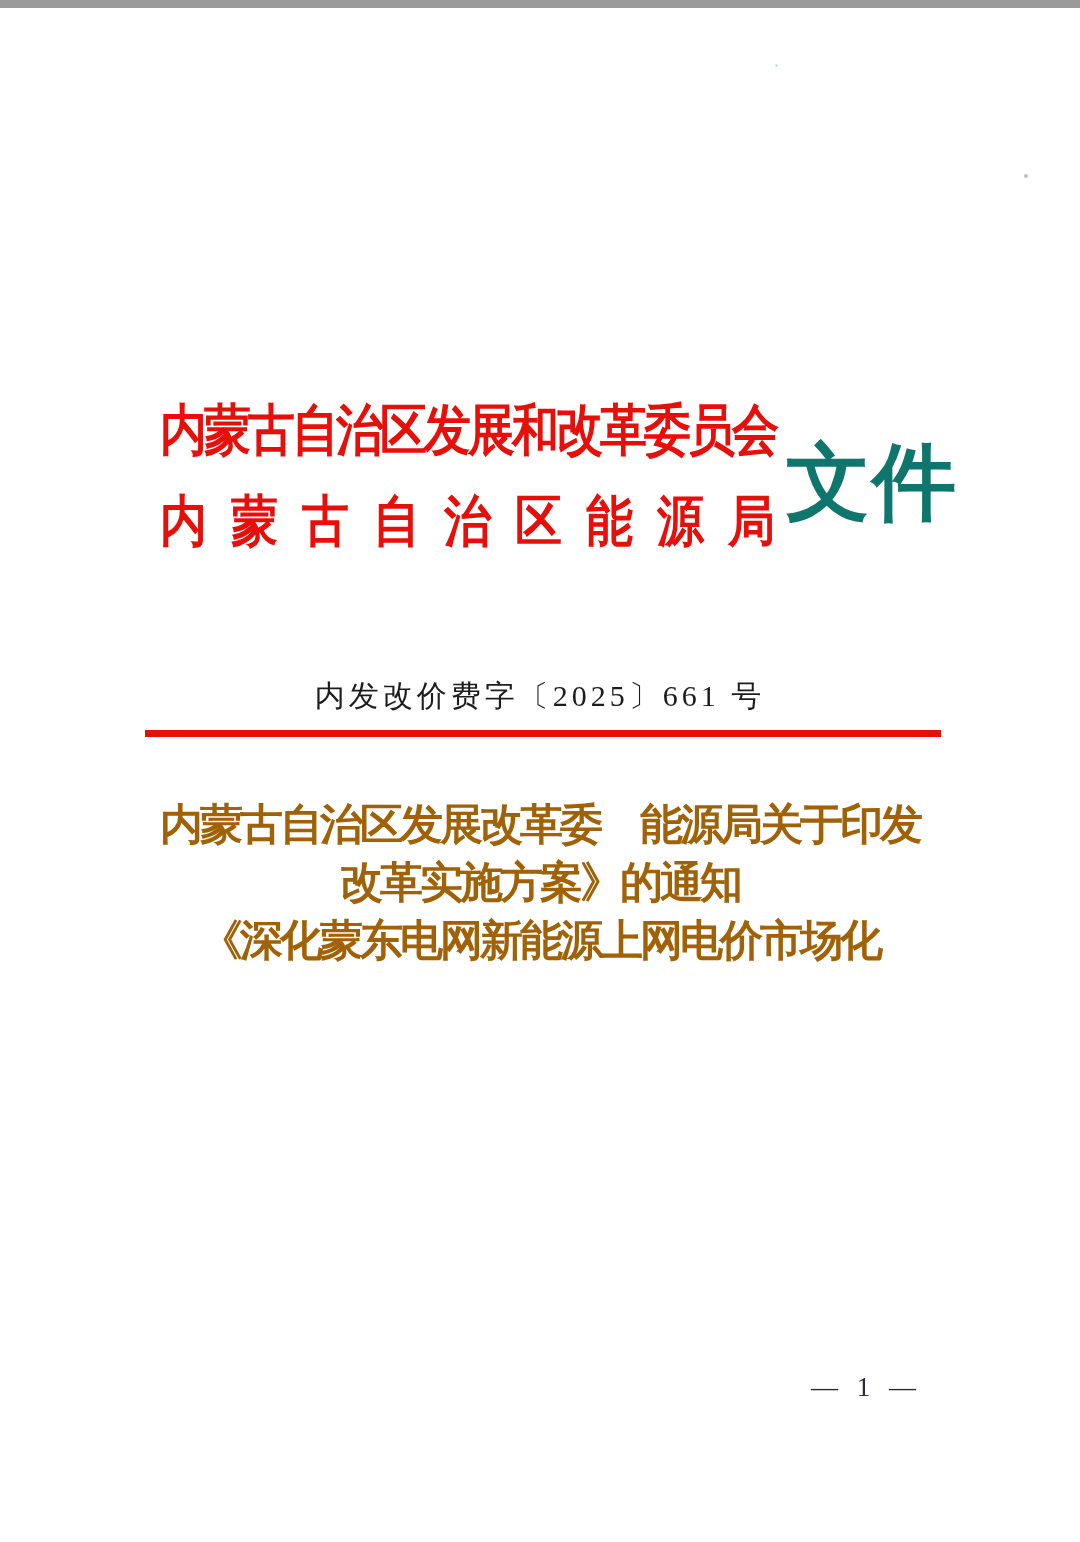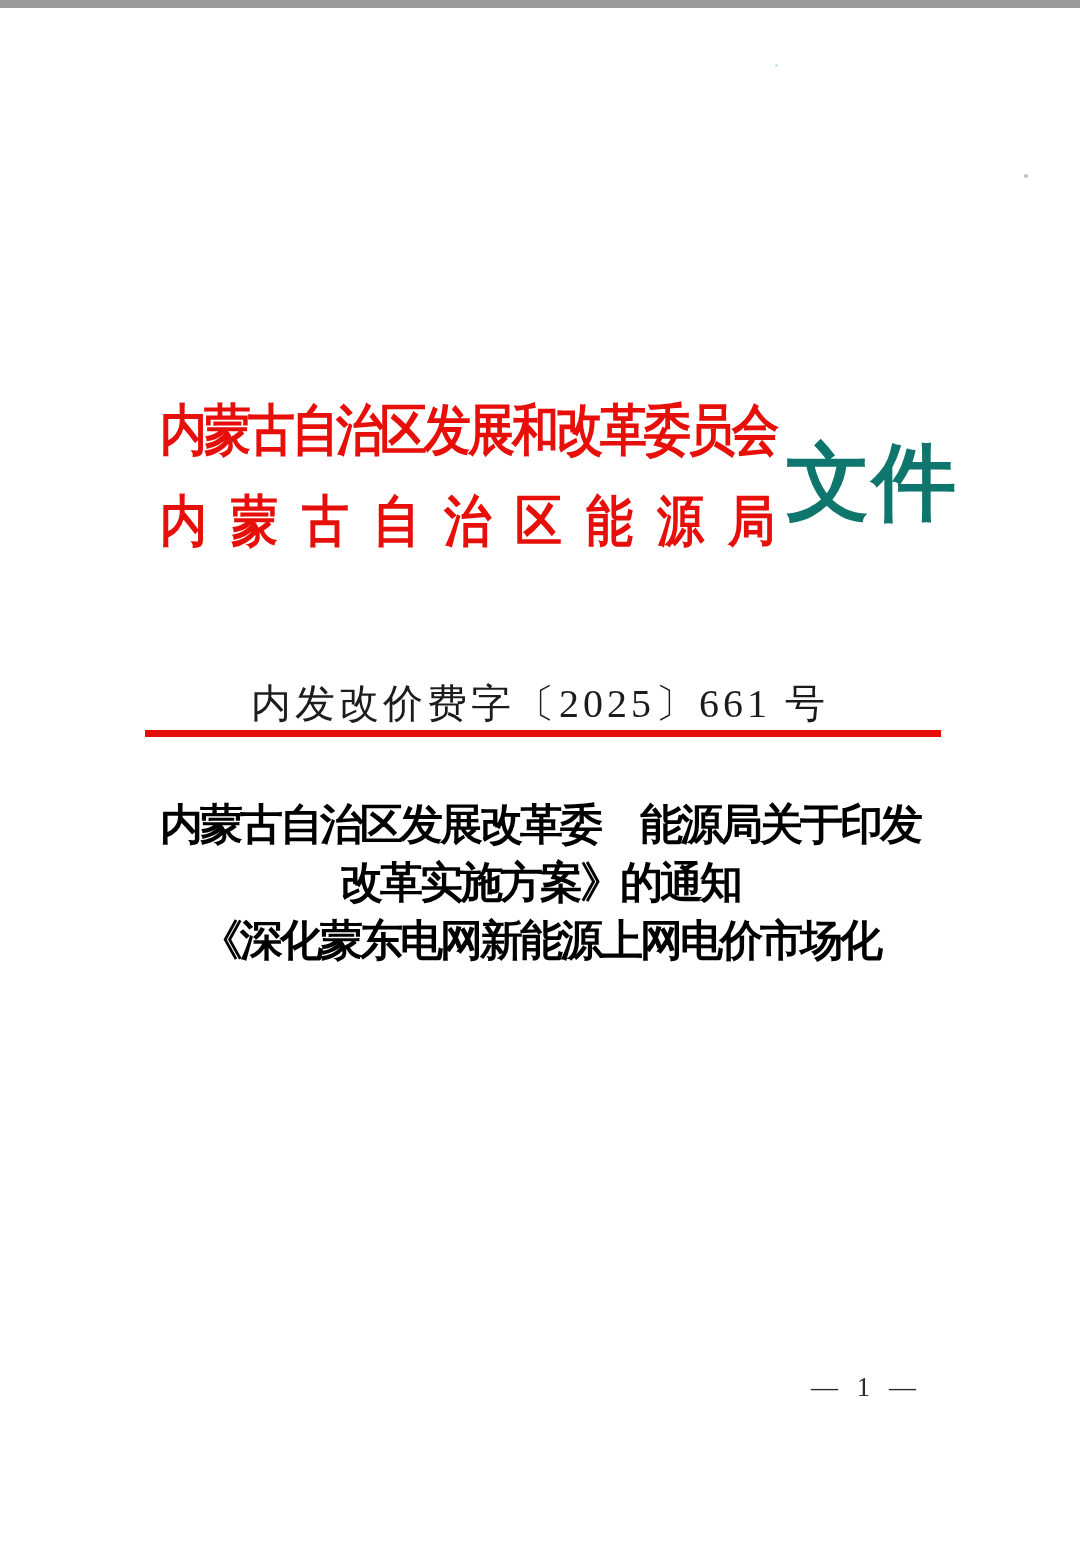--- a/index.html
+++ b/index.html
@@ -51,21 +51,21 @@
     white-space: nowrap;
     letter-spacing: 2px;
   }
   
   .doc-number {
     position: absolute;
     left: 0;
     top: 668px;
     width: 100%;
     text-align: center;
-    font-size: 40px;
+    font-size: 30px;
     letter-spacing: 4px;
     color: #1c1c1c;
   }
   
   .red-line {
     position: absolute;
     left: 145px;
     top: 722px;
     width: 796px;
     height: 7px;
@@ -75,21 +75,21 @@
   .doc-title {
     position: absolute;
     left: 0;
     top: 788px;
     width: 100%;
     text-align: center;
     font-size: 43px;
     font-weight: 700;
     letter-spacing: -3px;
     line-height: 58px;
-    color: #000000;
+    color: #a16207;
   }
   
   .doc-body {
     position: absolute;
     left: 148px;
     top: 1020px;
     width: 792px;
     font-size: 31px;
     letter-spacing: -1px;
     line-height: 55px;

